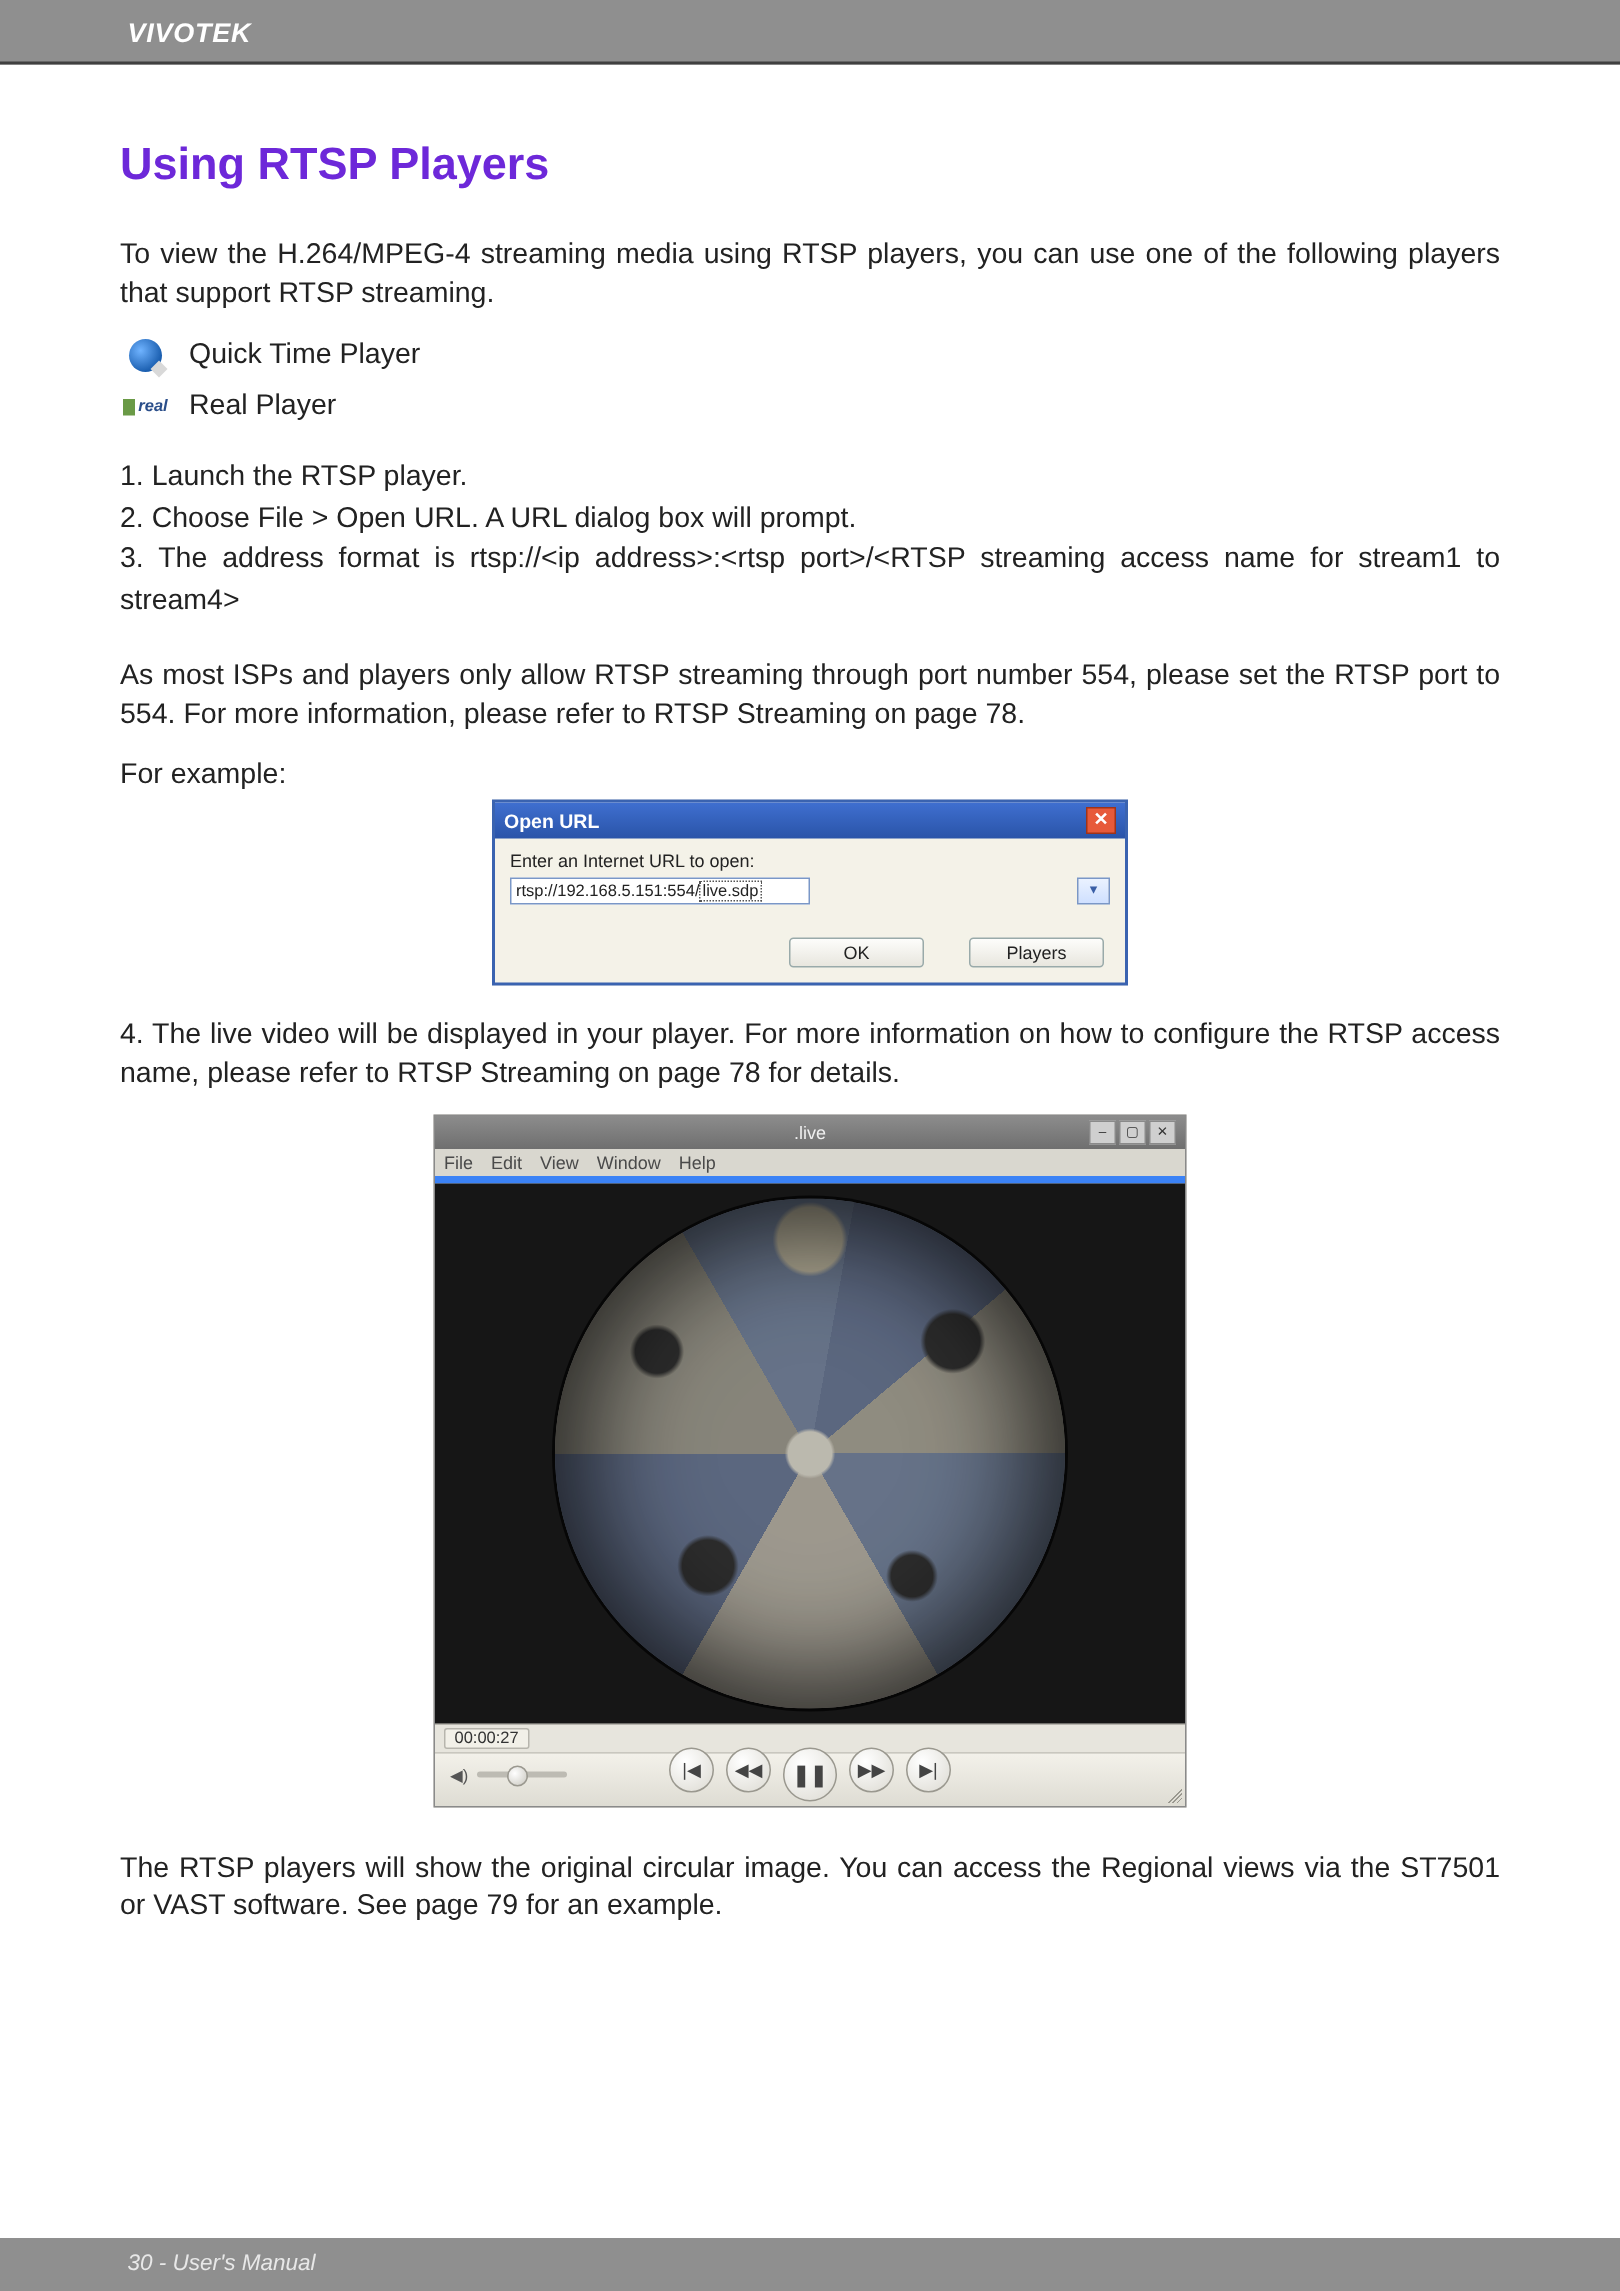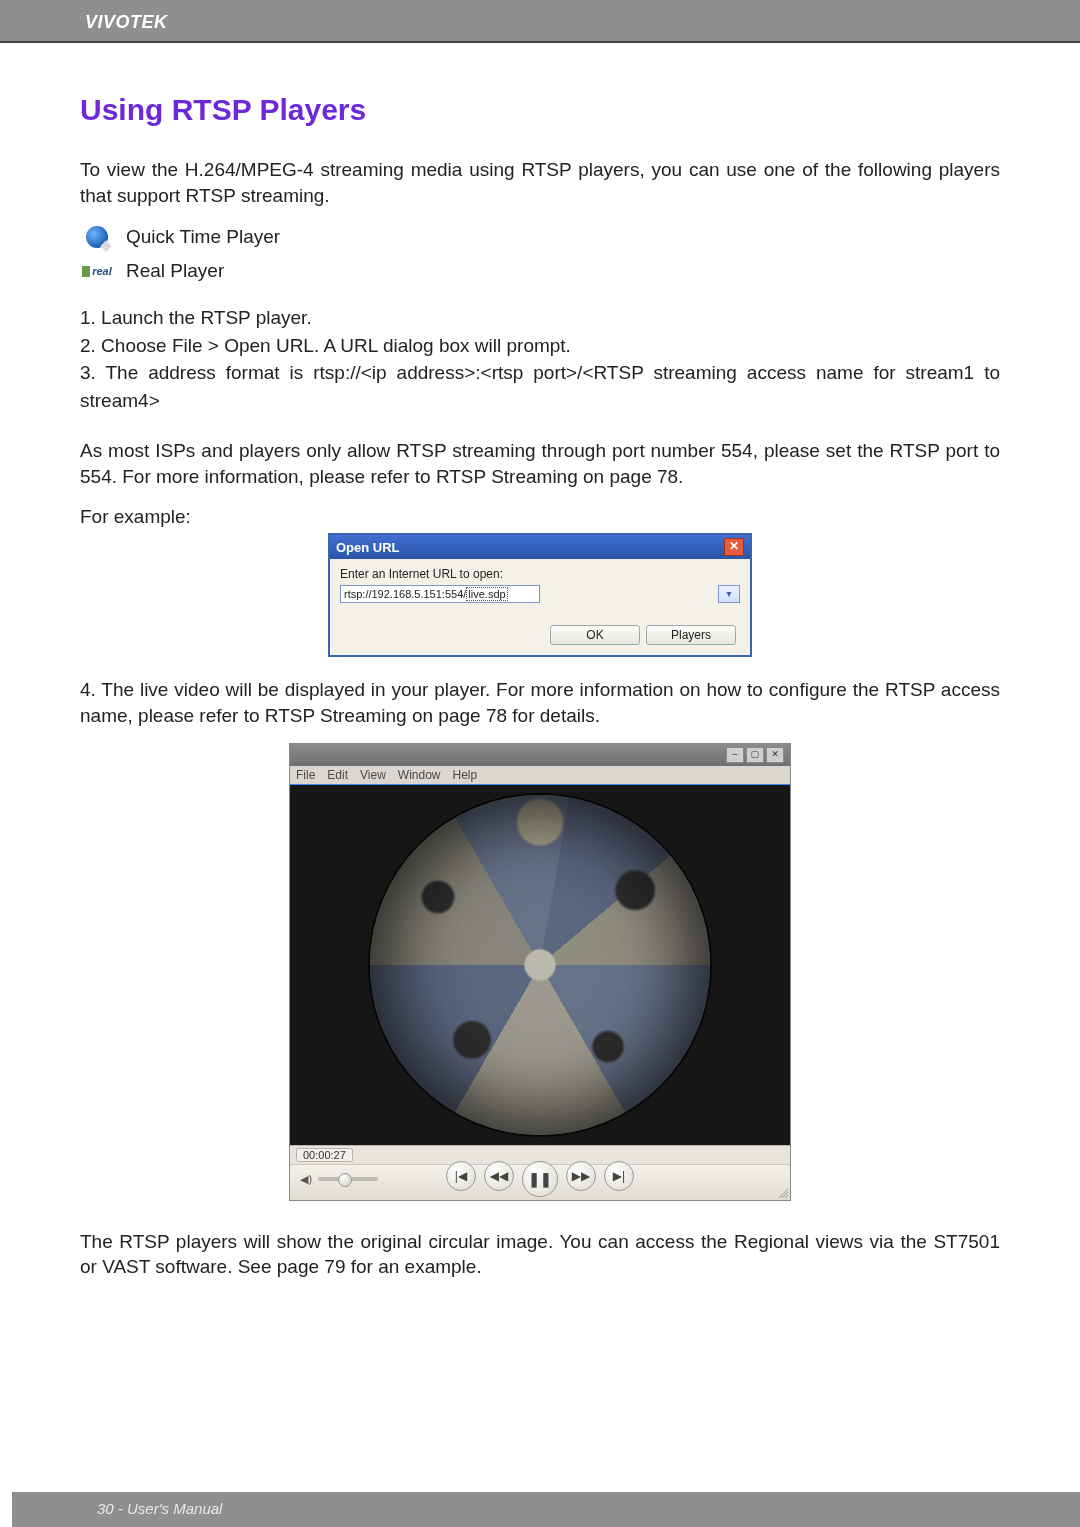--- a/index.html
+++ b/index.html
@@ -157,21 +157,21 @@
     background: linear-gradient(#eaf2ff, #cfe0ff);
     color: #3a5fa6;
     text-align: center;
     font-size: 10px;
     line-height: 16px;
     cursor: pointer;
   }
   .dlg-buttons {
     display: flex;
     justify-content: flex-end;
-    gap: 6px;
+    gap: 30px;
     padding-right: 4px;
   }
   .dlg-buttons .btn {
     min-width: 68px;
     text-align: center;
     border: 1px solid #9aa;
     background: linear-gradient(#fdfdfb, #e8e6de);
     font-size: 12px;
     padding: 2px 10px;
     border-radius: 3px;
@@ -217,21 +217,21 @@
     background: #cfcfcf;
     border: 1px solid #8a8a8a;
     font-size: 9px;
     line-height: 12px;
     text-align: center;
     color: #333;
     cursor: pointer;
   }
   .pw-menubar {
     background: #d9d7cf;
-    border-bottom: 1px solid #3b82f6;
+    border-bottom: 5px solid #3b82f6;
     padding: 2px 6px;
     display: flex;
     gap: 12px;
     color: #4a4a4a;
     font-size: 12px;
   }
   .pw-menubar span { cursor: pointer; }
   .pw-video {
     background: #161616;
     height: 360px;
@@ -330,21 +330,21 @@
   .resize-grip {
     position: absolute;
     right: 2px; bottom: 2px;
     width: 12px; height: 12px;
     background:
       linear-gradient(135deg, transparent 60%, #9a988f 60% 64%, transparent 64% 72%, #9a988f 72% 76%, transparent 76% 84%, #9a988f 84% 88%, transparent 88%);
   }
 
   .footer-bar {
     position: absolute;
-    left: 12px; right: 0; bottom: 0;
+    left: 0; right: 0; bottom: 0;
     background: #8f8f8f;
     color: #e8e8e8;
     font-style: italic;
     font-size: 15px;
     padding: 8px 0 10px 85px;
   }
 </style>
 </head>
 <body>
 
@@ -403,20 +403,21 @@
           </div>
         </div>
       </div>
     </div>
 
     <p class="body-text">4. The live video will be displayed in your player. For more information on how to configure the RTSP access name, please refer to RTSP Streaming on page 78 for details.</p>
 
     <div class="player-wrap">
       <div class="player-window">
         <div class="pw-titlebar">
+          <span class="pw-title">.live</span>
           <span class="win-btns">
             <span class="win-btn">–</span>
             <span class="win-btn">▢</span>
             <span class="win-btn">✕</span>
           </span>
         </div>
         <div class="pw-menubar">
           <span>File</span>
           <span>Edit</span>
           <span>View</span>

